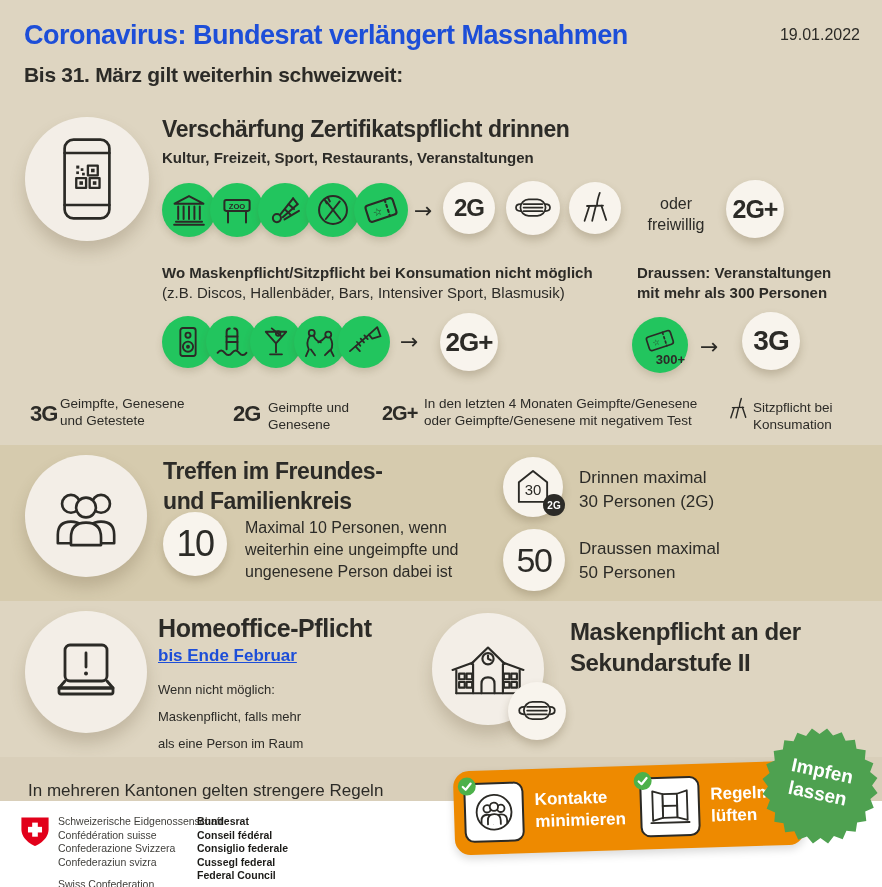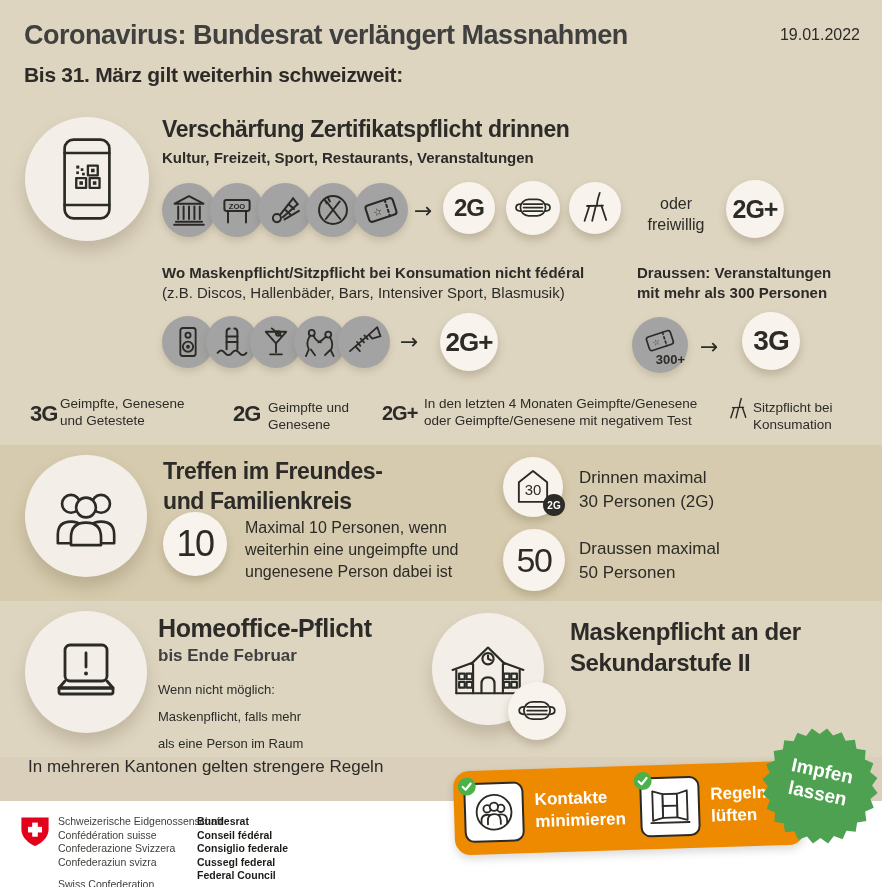--- a/index.html
+++ b/index.html
@@ -2,34 +2,34 @@
 <html><head>
 <meta charset="utf-8">
 <style>
   html,body{margin:0;padding:0;background:#b9b2a2;}
   #canvas{
     position:relative;width:882px;height:887px;overflow:hidden;
     background:#ded5c1;color:#2c2b27;
     font-family:"Liberation Sans",sans-serif;
   }
   .abs{position:absolute;}
-  .orange{color:#404040;}
+  .orange{color:#1d4ed8;}
   .bold{font-weight:bold;}
   
   .circle{position:absolute;border-radius:50%;display:flex;align-items:center;justify-content:center;}
   .big-circle{background:#f3eee7;box-shadow:0 10px 16px rgba(90,75,45,.22);}
-  .in-circle{background:#a3a3a3;box-shadow:0 4px 7px rgba(90,75,45,.18);}
+  .in-circle{background:#22c55e;box-shadow:0 4px 7px rgba(90,75,45,.18);}
   .res-circle{background:#f8f4ed;box-shadow:0 5px 9px rgba(90,75,45,.25);}
   .badge-txt{font-weight:bold;letter-spacing:-1px;}
   .num-txt{font-weight:normal;letter-spacing:-1.5px;}
   .arrow{position:absolute;font-family:"DejaVu Sans",sans-serif;font-size:22px;color:#2c2b27;}
   
   #sec2{position:absolute;left:0;top:445px;width:882px;height:156px;background:#d6cbae;}
   #sec3{position:absolute;left:0;top:601px;width:882px;height:156px;background:#ded5c1;}
-  #note-bar{position:absolute;left:0;top:757px;width:882px;height:44px;background:#d9cfba;display:flex;align-items:flex-start;}
+  #note-bar{position:absolute;left:0;top:757px;width:882px;height:44px;background:#d9cfba;display:flex;align-items:flex-end;}
   #footer{position:absolute;left:0;top:801px;width:882px;height:86px;background:#ffffff;}
   
   .h-main{font-size:27px;font-weight:bold;letter-spacing:-.5px;}
   .h-sub{font-size:21px;font-weight:bold;letter-spacing:-.3px;}
   .h-sec{font-size:23px;font-weight:bold;letter-spacing:-.4px;line-height:30px;}
   .t-bold15{font-size:15px;font-weight:bold;line-height:20px;}
   .t-reg15{font-size:15px;line-height:20px;}
   .t-reg17{font-size:17px;line-height:24px;}
   .t-leg{font-size:13.5px;line-height:17px;}
   svg{display:block;}
@@ -171,21 +171,21 @@
     </span>
   </div>
   <div class="abs" style="left:636px;top:193px;width:80px;text-align:center;font-size:16px;line-height:21px;">
     <div>oder</div>
       <div>freiwillig</div>
   </div>
   <div class="circle res-circle" style="left:726px;top:180px;width:58px;height:58px;">
     <span class="badge-txt" style="font-size:25px;">2G+</span>
   </div>
 
-  <div class="abs t-bold15" style="left:162px;top:263px;">Wo Maskenpflicht/Sitzpflicht bei Konsumation nicht fédéral</div>
+  <div class="abs t-bold15" style="left:162px;top:263px;">Wo Maskenpflicht/Sitzpflicht bei Konsumation nicht möglich</div>
   <div class="abs t-reg15" style="left:162px;top:283px;">(z.B. Discos, Hallenbäder, Bars, Intensiver Sport, Blasmusik)</div>
 
   <div class="circle in-circle" style="left:162px;top:316px;width:52px;height:52px;">
     <span>
       <svg width="34" height="36" viewBox="0 0 40 40">
           <g class="icon-stroke" stroke-width="2.2">
         <rect x="11" y="3.5" width="18" height="33" rx="3"></rect>
         <circle cx="20" cy="12" r="3"></circle>
             <circle cx="20" cy="25.5" r="6"></circle>
             <circle cx="20" cy="25.5" r="1.2" fill="#2b2a26"></circle>
@@ -369,21 +369,21 @@
           <path d="M17 39 L11 46 H65 L59 39"></path>
           <path d="M11 46 H65 V50 q0 2 -2 2 H13 q-2 0 -2 -2 Z"></path>
           <path d="M38 11 V25"></path>
         </g>
         <circle cx="38" cy="31.5" r="2" fill="#2b2a26"></circle>
       </svg>
     </span>
   </div>
 
   <div class="abs" style="left:158px;top:614px;font-size:25px;font-weight:bold;letter-spacing:-.4px;">Homeoffice-Pflicht</div>
-  <div class="abs orange bold" style="left:158px;top:646px;font-size:17px;">bis Ende Februar</div>
+  <div class="abs orange bold" style="left:158px;top:646px;font-size:17px;text-decoration:underline;">bis Ende Februar</div>
   <div class="abs" style="left:158px;top:676px;font-size:13px;line-height:27px;">
     <div>Wenn nicht möglich:</div>
       <div>Maskenpflicht, falls mehr</div>
       <div>als eine Person im Raum</div>
   </div>
 
   <div class="circle big-circle" style="left:432px;top:613px;width:112px;height:112px;">
     <span>
       <svg width="82" height="60" viewBox="0 0 88 64">
         <g class="icon-stroke" stroke-width="2.3">

